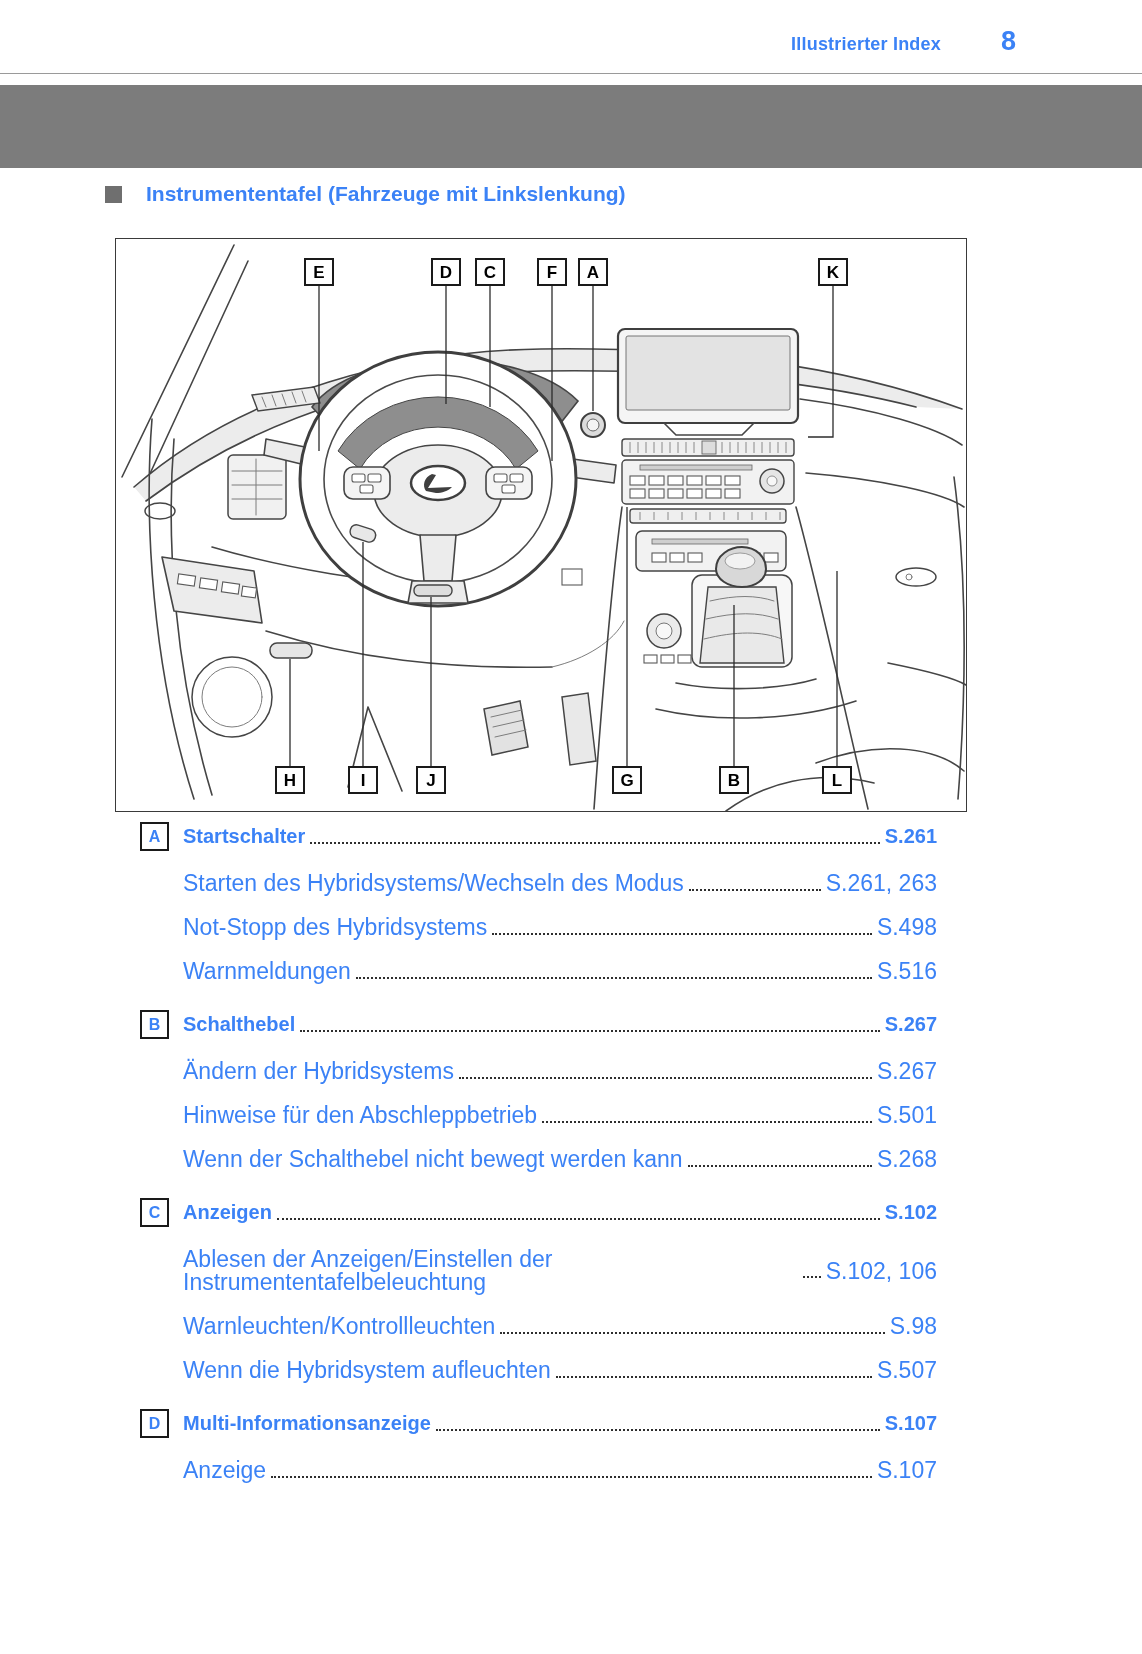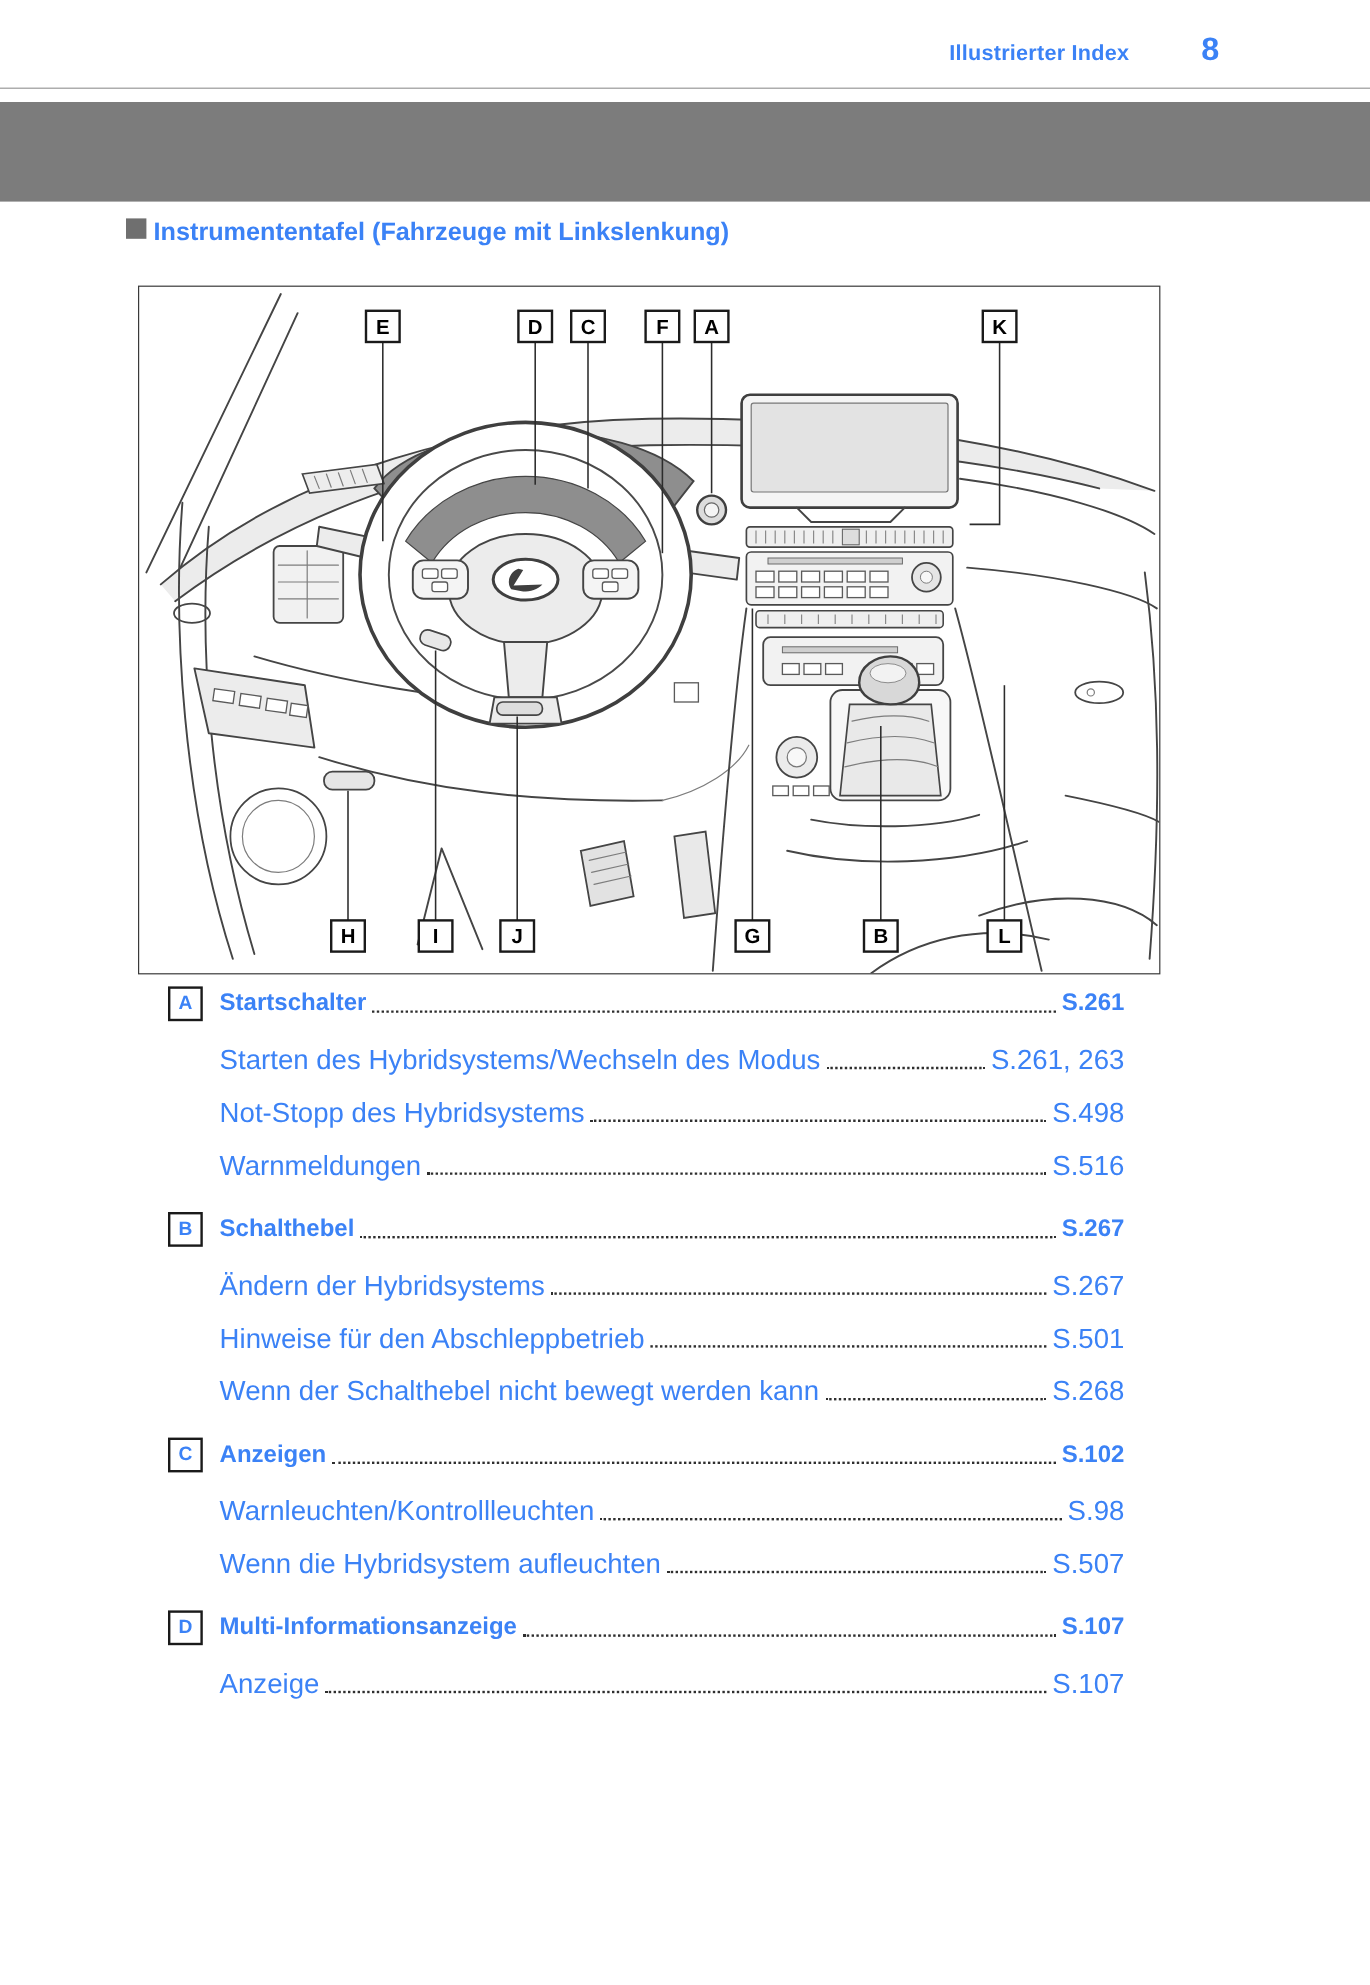--- a/index.html
+++ b/index.html
@@ -7,21 +7,21 @@
     position:relative; width:1142px; height:1654px; background:#fff;
     font-family:"Liberation Sans", sans-serif; color:#3b82f6; overflow:hidden;
   }
   
   .header-inner { position:absolute; top:26px; right:126px; display:flex; align-items:baseline; gap:60px; }
   .header-section { font-size:18px; font-weight:bold; letter-spacing:0.2px; }
   .header-page-number { font-size:27px; font-weight:bold; }
   .header-rule { position:absolute; top:73px; left:0; width:100%; height:1px; background:#9a9a9a; }
   .banner { position:absolute; top:85px; left:0; width:100%; height:83px; background:#7c7c7c; }
   
-  .section-title { position:absolute; top:182px; left:105px; margin:0; font-size:21px; font-weight:bold; display:flex; align-items:flex-start; gap:6px; }
+  .section-title { position:absolute; top:182px; left:105px; margin:0; font-size:21px; font-weight:bold; display:flex; align-items:center; gap:24px; }
   .title-square { width:17px; height:17px; background:#6f6f6f; flex:none; }
   
   .illustration { position:absolute; top:238px; left:115px; width:850px; height:572px; border:1px solid #3a3a3a; background:#fff; }
   .illustration svg { display:block; }
   .ln { fill:none; stroke:#454545; stroke-width:1.6; stroke-linecap:round; stroke-linejoin:round; }
   .lnthin { fill:none; stroke:#7d7d7d; stroke-width:1; stroke-linecap:round; }
   .lnonly { fill:none; stroke:#454545; stroke-width:1.5; }
   .ln2 { fill:#ffffff; stroke:#5a5a5a; stroke-width:1.1; }
   .fill-lighter { fill:#ececec; stroke:#454545; stroke-width:1.6; stroke-linejoin:round; }
   .tick { fill:none; stroke:#8a8a8a; stroke-width:1; }
@@ -300,20 +300,25 @@
         <span class="toc-dots"></span>
         <span class="toc-page">S.268</span>
       </div>
       <div class="toc-row main">
         <span class="letter-box">C</span>
         <span class="toc-title">Anzeigen</span>
         <span class="toc-dots"></span>
         <span class="toc-page">S.102</span>
       </div>
       <div class="toc-row sub">
+        <span class="toc-title">Ablesen der Anzeigen/Einstellen der Instrumententafelbeleuchtung</span>
+        <span class="toc-dots"></span>
+        <span class="toc-page">S.102, 106</span>
+      </div>
+      <div class="toc-row sub">
         <span class="toc-title">Warnleuchten/Kontrollleuchten</span>
         <span class="toc-dots"></span>
         <span class="toc-page">S.98</span>
       </div>
       <div class="toc-row sub">
         <span class="toc-title">Wenn die Hybridsystem aufleuchten</span>
         <span class="toc-dots"></span>
         <span class="toc-page">S.507</span>
       </div>
       <div class="toc-row main">

